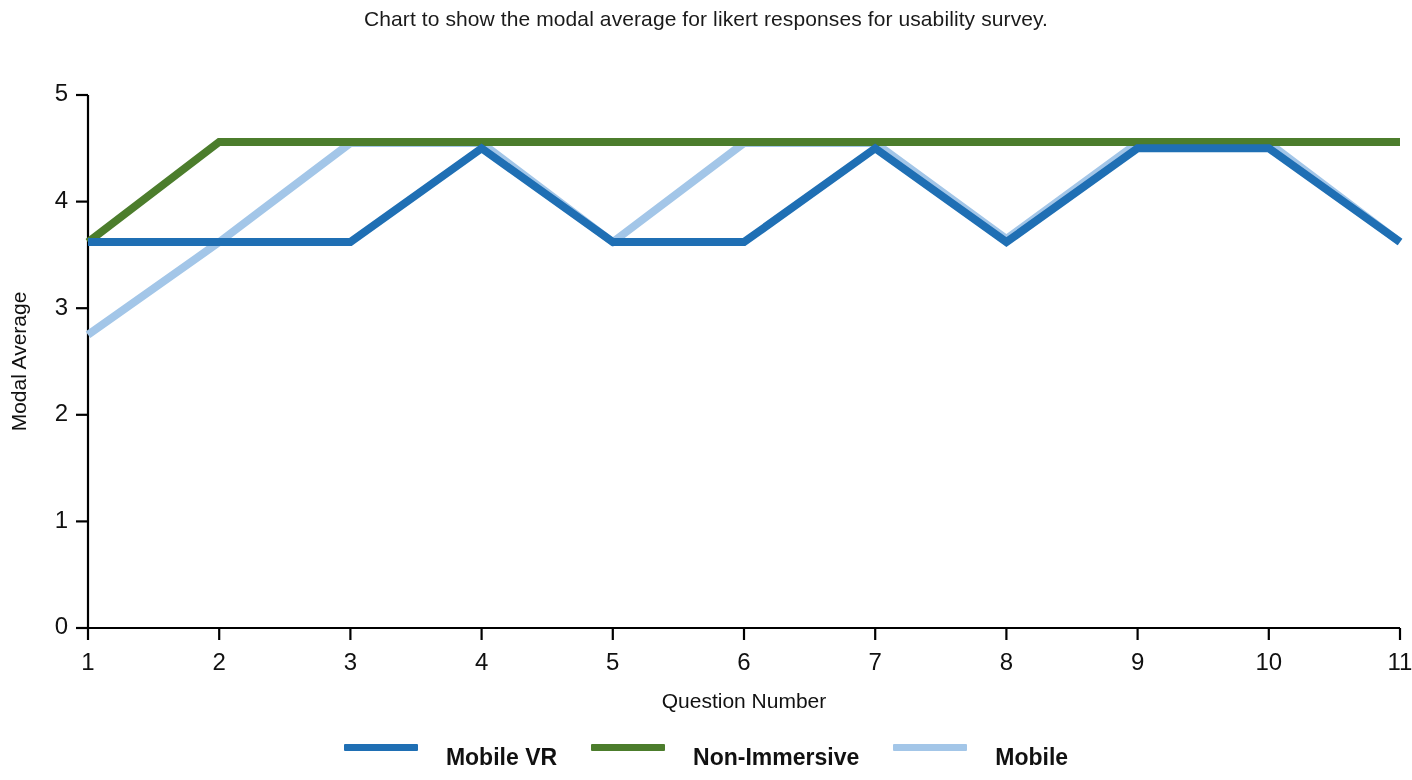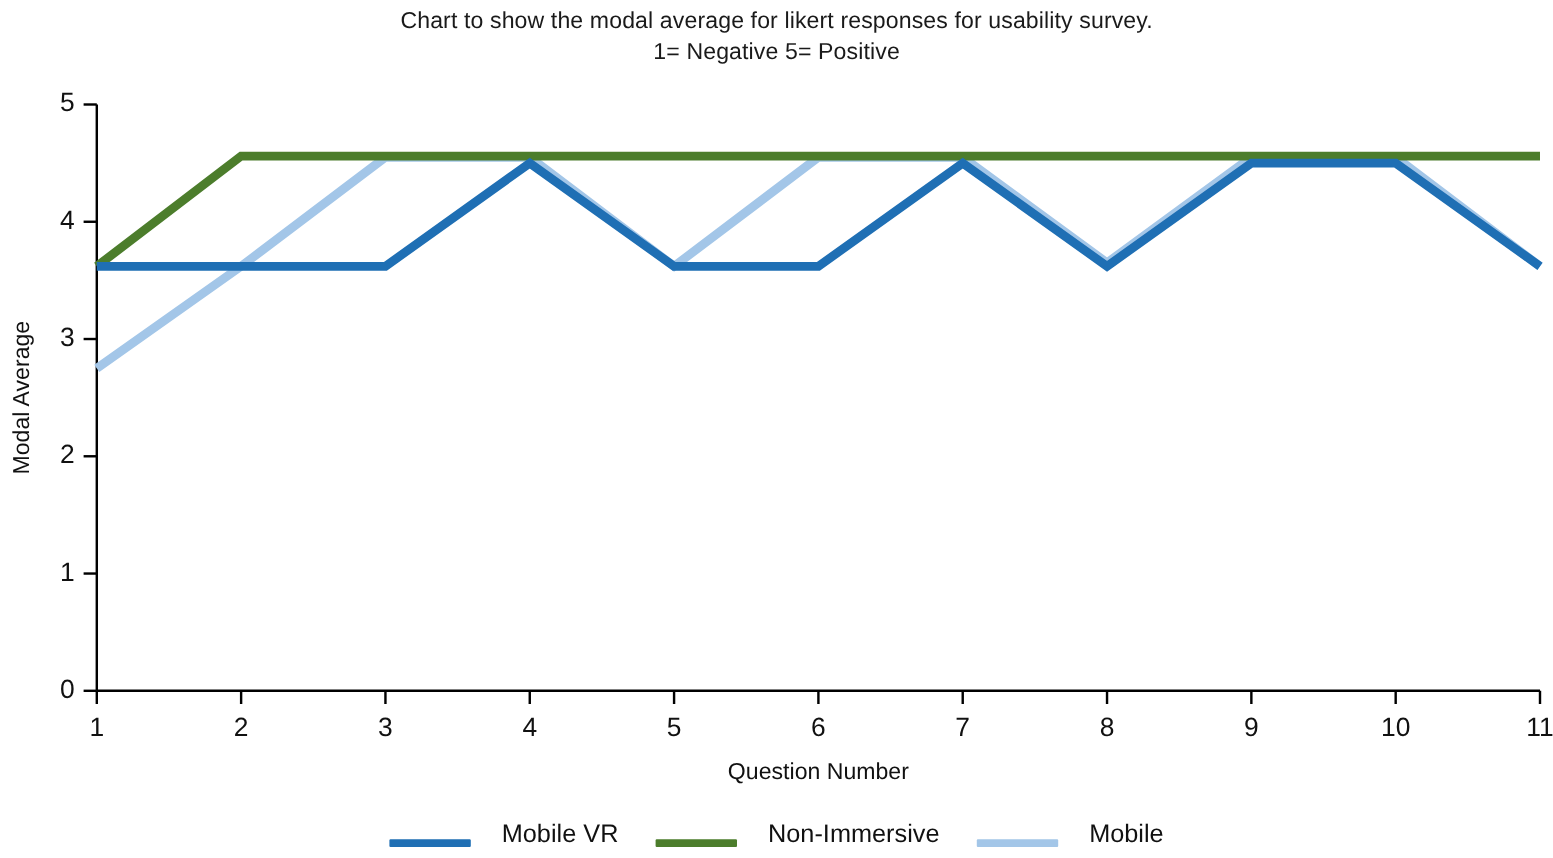--- a/index.html
+++ b/index.html
@@ -53,42 +53,41 @@
 
   .legend{
     position:absolute;
     left:0;top:744px;width:1412px;
     display:flex;
     justify-content:center;
     align-items:center;
     gap:34px;
   }
   .legend-item{
-    display:flex;align-items:flex-end;gap:28px;
+    display:flex;align-items:flex-start;gap:28px;font-weight:bold;
   }
   .legend-swatch{
     display:block;
     width:74px;height:7px;
     border-radius:1px;
   }
   .legend-label{
     font-size:23px;
     color:#111;
     white-space:nowrap;
     line-height:26px;
   }
 </style>
 </head>
 <body>
 
 <div id="chart-root">
 
   <div class="title-block">
     <span class="title-line">Chart to show the modal average for likert responses for usability survey.</span>
-    <span class="title-line">1= Negative 5= Positive</span>
   </div>
 
   <svg class="plot-svg" width="1412" height="744">
     <g id="svg-dynamic">
         <path d="M 88 95 L 88 628" class="axis-line"></path>
         <path d="M 88 628 L 1400 628" class="axis-line"></path>
         <line x1="76" y1="628" x2="88" y2="628" class="tick-mark"></line>
         <text x="68" y="628" class="ytick-label">0</text>
         <line x1="76" y1="521.4" x2="88" y2="521.4" class="tick-mark"></line>
         <text x="68" y="521.4" class="ytick-label">1</text>

